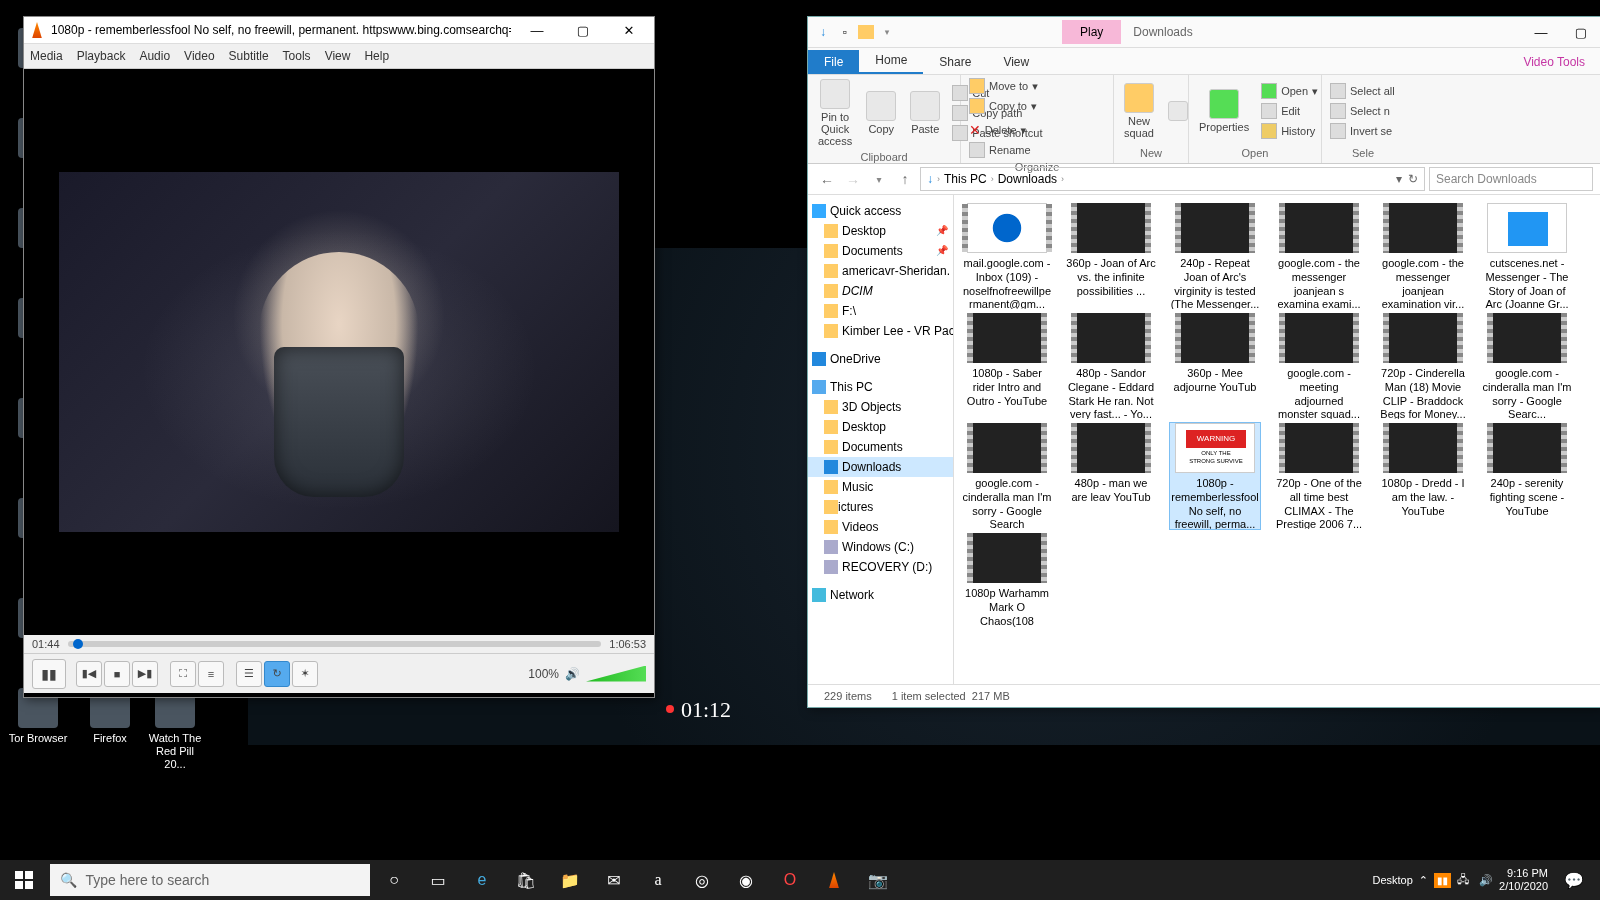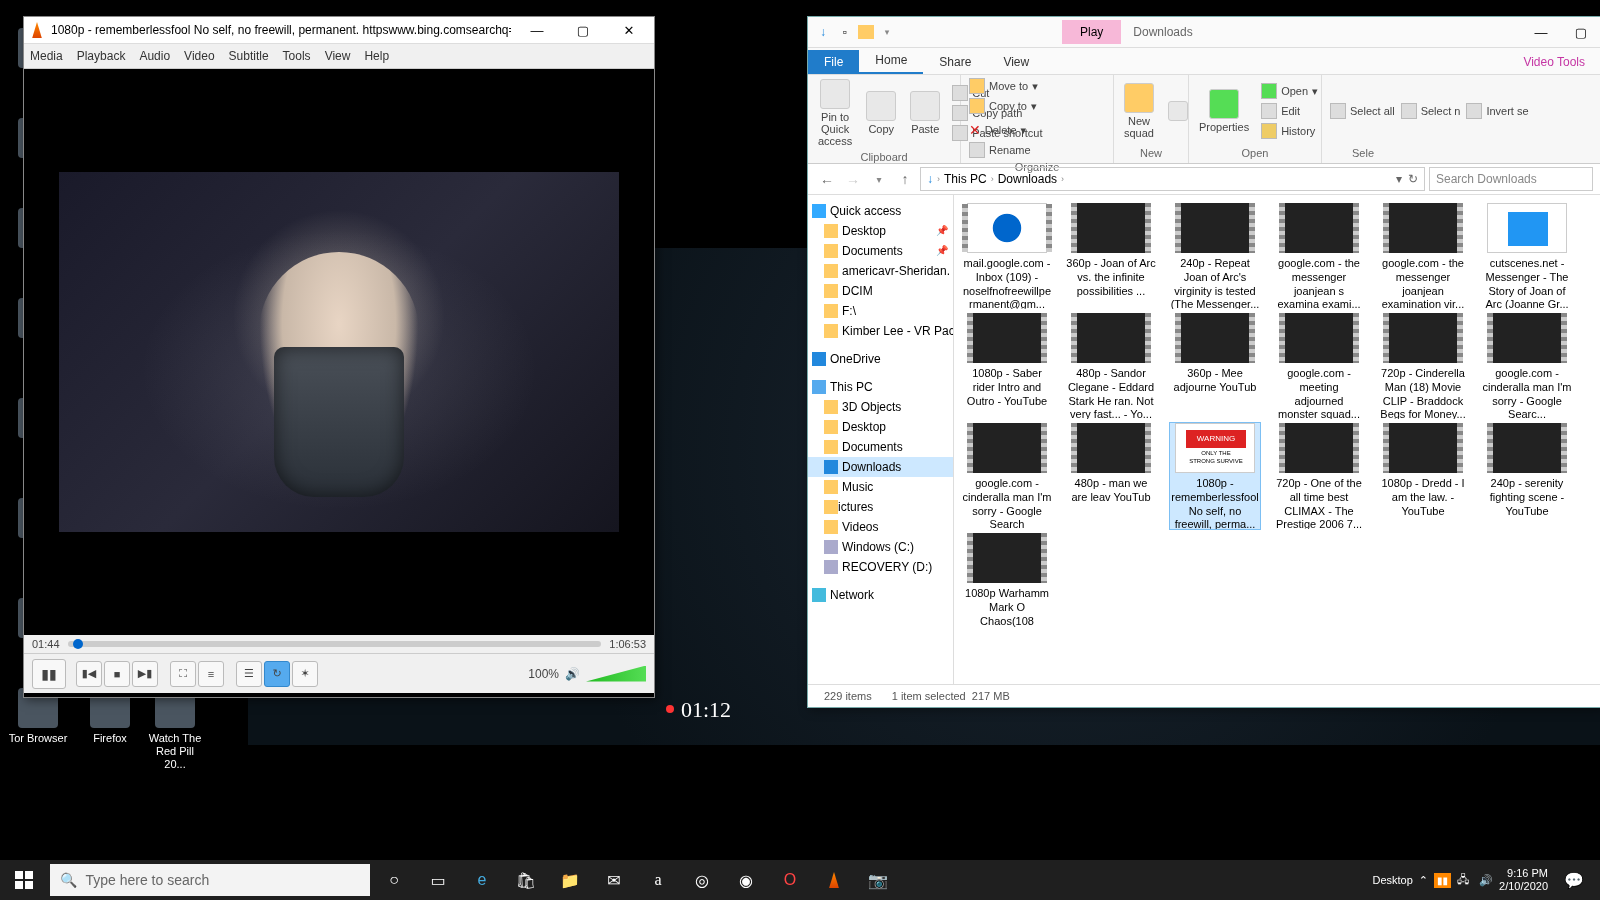--- a/index.html
+++ b/index.html
@@ -300,21 +300,21 @@
           <div class="rsmall">
               <span class="si" style="background:#ec6"></span>
               <span>History</span>
             </div>
         </div>
       </div>
       <div class="lbl">Open</div>
     </div>
     <div class="rgrp" style="width:70px;border-right:none">
       <div class="body">
-        <div style="display:flex;flex-direction:row;gap:2px">
+        <div style="display:flex;flex-direction:column;gap:2px">
           <div class="rsmall">
               <span class="si"></span>
               <span>Select all</span>
             </div>
           <div class="rsmall">
               <span class="si"></span>
               <span>Select n</span>
             </div>
           <div class="rsmall">
               <span class="si"></span>
@@ -345,21 +345,21 @@
     <div class="search-bar">
         <span>Search Downloads</span>
       </div>
   </div>
   <div class="expl-body">
     <div class="nav-pane" id="navpane">
         <div class="np-item" style="padding-left: 22px;"><span class="np-ic ic-star" style="left:4px"></span>Quick access</div>
         <div class="np-item" style="padding-left: 34px;"><span class="np-ic ic-folder" style="left:16px"></span>Desktop<span class="pin">📌</span></div>
         <div class="np-item" style="padding-left: 34px;"><span class="np-ic ic-folder" style="left:16px"></span>Documents<span class="pin">📌</span></div>
         <div class="np-item" style="padding-left: 34px;"><span class="np-ic ic-folder" style="left:16px"></span>americavr-Sheridan.</div>
-        <div class="np-item" style="padding-left: 34px;"><span class="np-ic ic-folder" style="left:16px"></span>DCIM</div>
+        <div class="np-item" style="padding-left: 34px; font-style: italic;"><span class="np-ic ic-folder" style="left:16px"></span>DCIM</div>
         <div class="np-item" style="padding-left: 34px;"><span class="np-ic ic-folder" style="left:16px"></span>F:\</div>
         <div class="np-item" style="padding-left: 34px;"><span class="np-ic ic-folder" style="left:16px"></span>Kimber Lee - VR Pac</div>
         <div style="height: 8px;"></div>
         <div class="np-item" style="padding-left: 22px;"><span class="np-ic ic-cloud" style="left:4px"></span>OneDrive</div>
         <div style="height: 8px;"></div>
         <div class="np-item" style="padding-left: 22px;"><span class="np-ic ic-pc" style="left:4px"></span>This PC</div>
         <div class="np-item" style="padding-left: 34px;"><span class="np-ic ic-folder" style="left:16px"></span>3D Objects</div>
         <div class="np-item" style="padding-left: 34px;"><span class="np-ic ic-folder" style="left:16px"></span>Desktop</div>
         <div class="np-item" style="padding-left: 34px;"><span class="np-ic ic-folder" style="left:16px"></span>Documents</div>
         <div class="np-item sel" style="padding-left: 34px;"><span class="np-ic ic-dl" style="left:16px"></span>Downloads</div>

